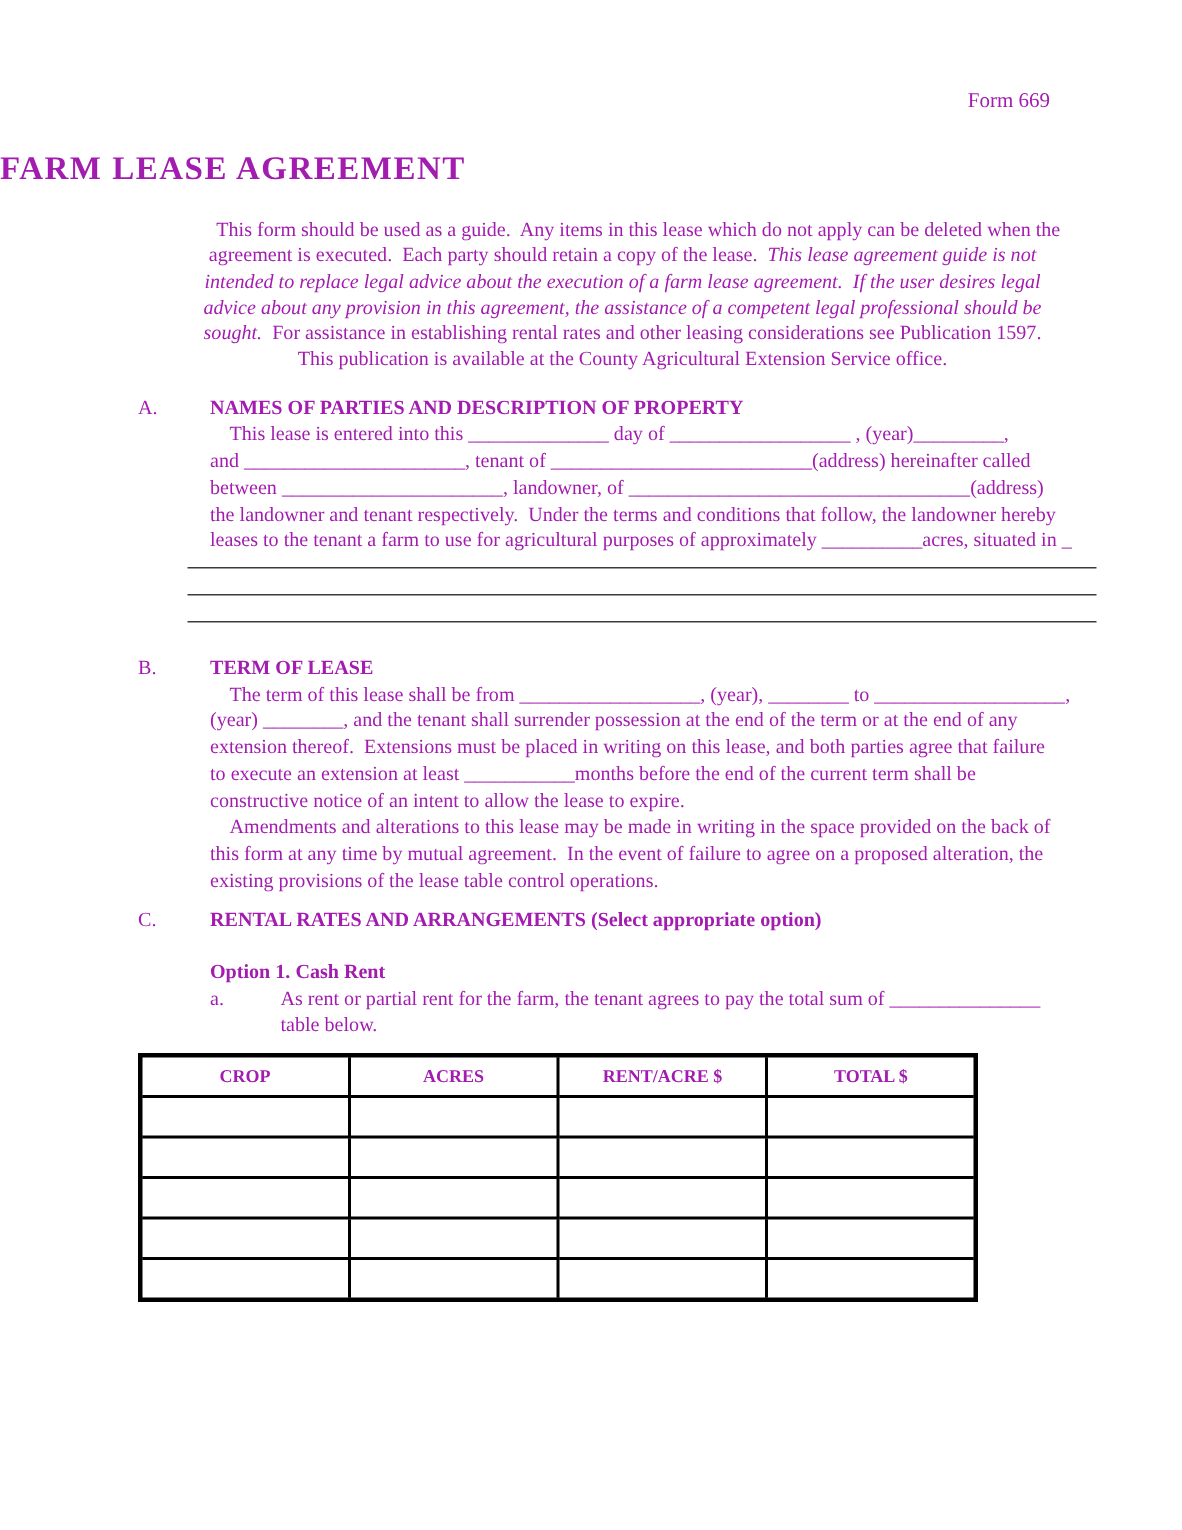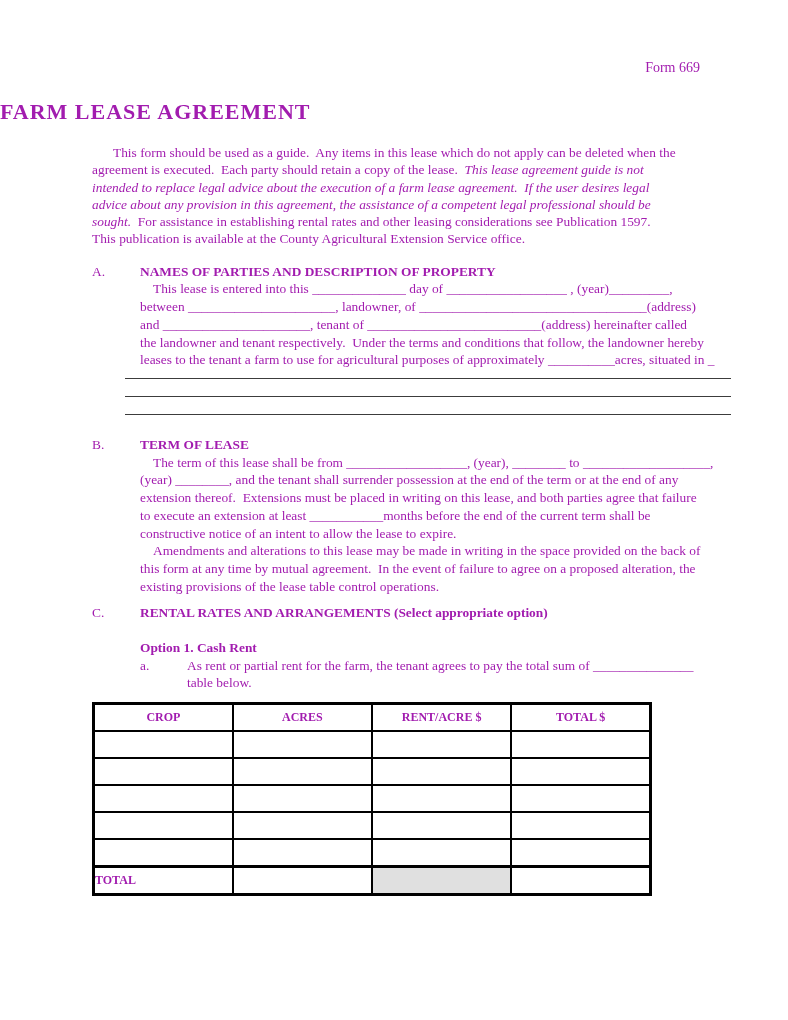--- a/index.html
+++ b/index.html
@@ -3,21 +3,21 @@
 <meta charset="utf-8">
 <style>
   html,body{margin:0;padding:0;background:#ffffff;}
   .page{
     width:788px;height:1020px;background:#ffffff;color:#a21caf;
     font-family:"Liberation Serif","DejaVu Serif",serif;
     box-sizing:border-box;padding-top:40px;overflow:hidden;margin-top:20px;
   }
   .form-number{text-align:right;margin-right:88px;font-size:14px;line-height:15px;}
   .doc-title{text-align:left;font-weight:bold;font-size:22px;letter-spacing:1px;margin-top:23px;line-height:27px;}
-  .intro{margin:19px 50px 0 92px;font-size:13.4px;line-height:17.3px;}
+  .intro{margin:19px 50px 0 92px;font-size:13.4px;line-height:17.3px;text-align:center;}
   .tline{white-space:pre;}
   .tline span{white-space:pre;}
   .it{font-style:italic;}
   .indent-intro{text-indent:21px;}
   .indent-par{text-indent:13px;}
   .section{margin-left:92px;margin-right:42px;font-size:13.4px;line-height:17.7px;}
   .sec-a{margin-top:15px;}
   .sec-b{margin-top:21px;}
   .sec-c{margin-top:9px;}
   .sec-head{display:flex;}
@@ -58,22 +58,22 @@
     <div class="tline">This publication is available at the County Agricultural Extension Service office.</div>
   </div>
 
   <div class="section sec-a">
     <div class="sec-head">
       <span class="sec-letter">A.</span>
       <span class="sec-title">NAMES OF PARTIES AND DESCRIPTION OF PROPERTY</span>
     </div>
     <div class="sec-body">
       <div class="tline indent-par">This lease is entered into this ______________ day of __________________ , (year)_________,</div>
+      <div class="tline">and ______________________, tenant of __________________________(address) hereinafter called</div>
       <div class="tline">between ______________________, landowner, of __________________________________(address)</div>
-      <div class="tline">and ______________________, tenant of __________________________(address) hereinafter called</div>
       <div class="tline">the landowner and tenant respectively.  Under the terms and conditions that follow, the landowner hereby</div>
       <div class="tline">leases to the tenant a farm to use for agricultural purposes of approximately __________acres, situated in _</div>
     </div>
     <div class="rules">
       <div class="rule first"></div>
       <div class="rule"></div>
       <div class="rule"></div>
     </div>
   </div>
 
@@ -140,22 +140,16 @@
           <td></td>
           <td></td>
           <td></td>
         </tr>
     <tr>
           <td></td>
           <td></td>
           <td></td>
           <td></td>
         </tr>
-    <tr class="total-row">
-      <td class="total-label">TOTAL</td>
-      <td></td>
-      <td style="background: rgb(224, 224, 224);"></td>
-      <td></td>
-    </tr>
   </tbody>
     </table>
 
 </div>
 
 </body></html>

